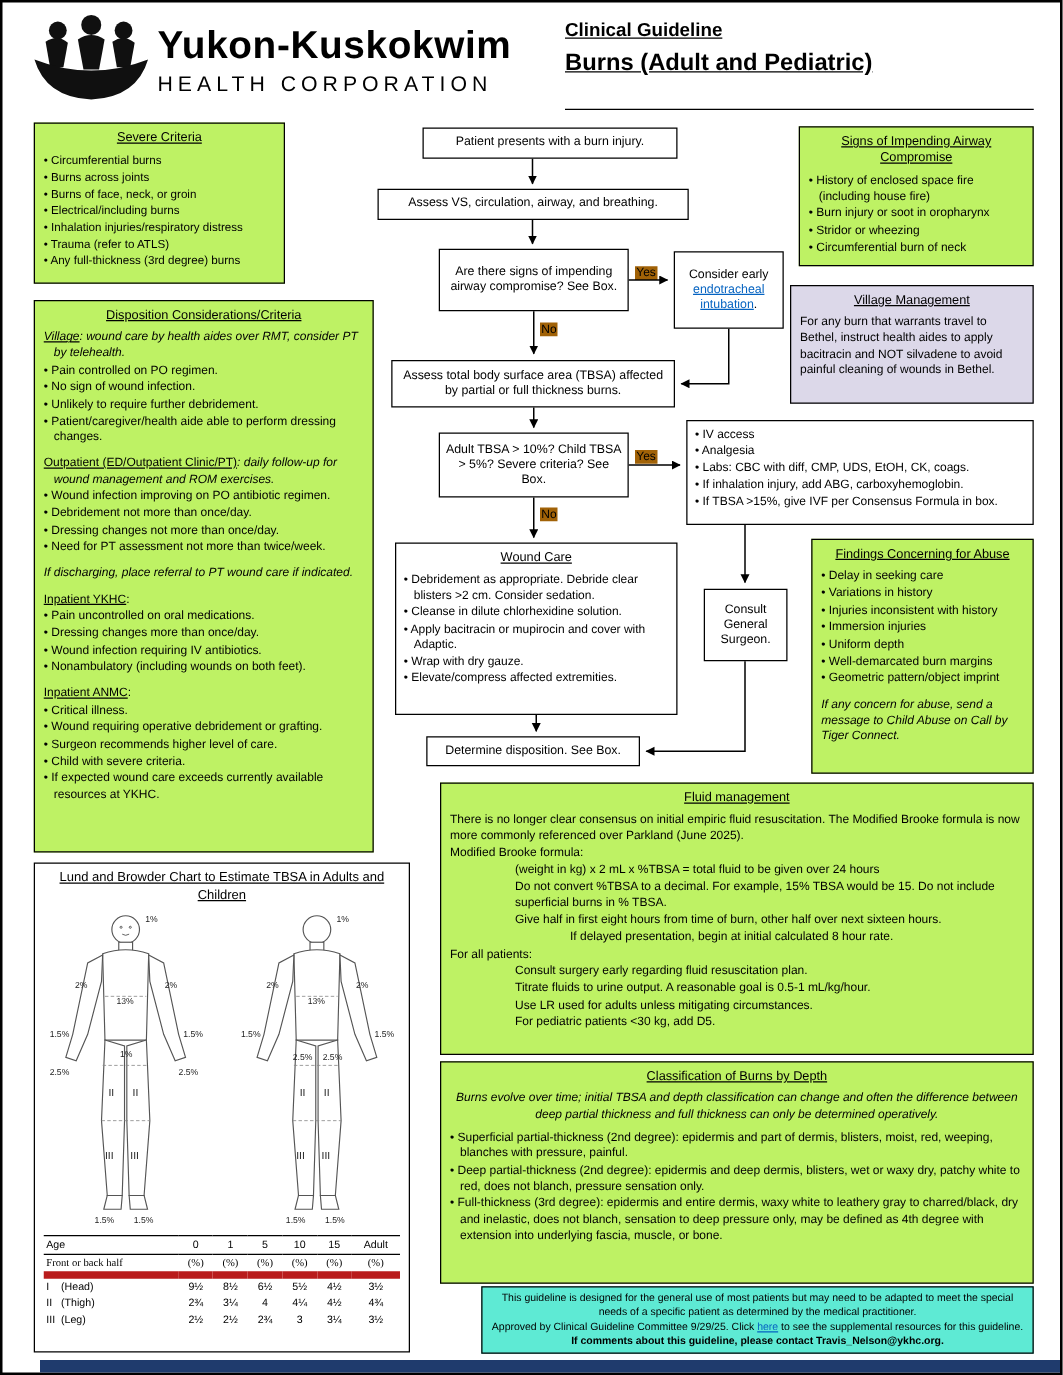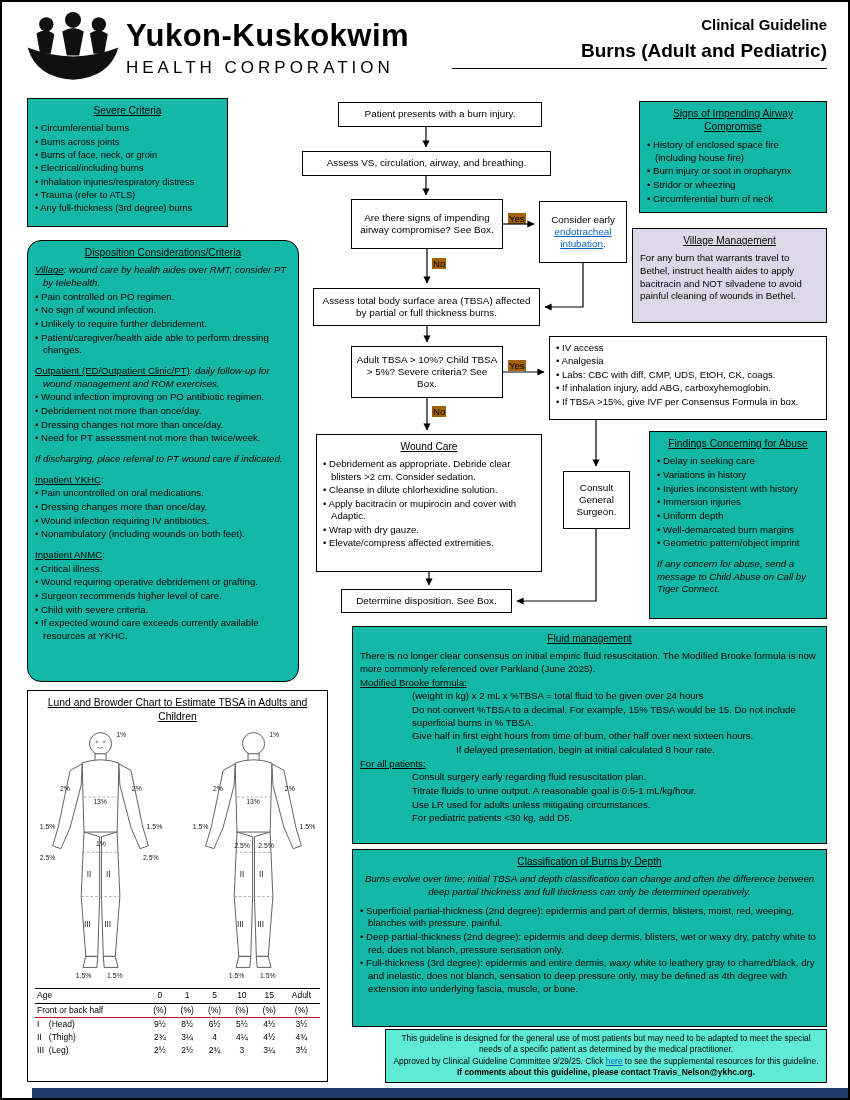--- a/index.html
+++ b/index.html
@@ -4,62 +4,62 @@
 <style>
   * { margin:0; padding:0; box-sizing:border-box; }
   body { background:#888; font-family:"Liberation Sans", sans-serif; color:#000; }
   .page { position:relative; width:850px; height:1100px; background:#fff; border:2px solid #000; margin:0 auto; overflow:hidden; }
 
   
   .logo { position:absolute; left:22px; top:8px; }
   .orgname { position:absolute; left:124px; top:16px; }
   .orgname .n1 { font-size:31px; font-weight:700; letter-spacing:0.5px; }
   .orgname .n2 { font-size:17px; font-weight:400; letter-spacing:4px; margin-top:4px; }
-  .hdr-right { position:absolute; left:450px; top:14px; width:375px; text-align:right; border-bottom:1.5px solid #000; padding-bottom:6px; }
+  .hdr-right { position:absolute; left:450px; top:14px; width:375px; text-align:left; border-bottom:1.5px solid #000; padding-bottom:25px;text-decoration:underline; }
   .hdr-right .dt { font-size:15px; font-weight:700; }
   .hdr-right .ti { font-size:19px; font-weight:700; margin-top:7px; }
 
   
-  .panel { position:absolute; border:1px solid #000; background:#14b8a6; padding:5px 7px; font-size:9.6px; line-height:1.32; overflow:hidden; }
+  .panel { position:absolute; border:1px solid #000; background:#bef264; padding:5px 7px; font-size:9.6px; line-height:1.32; overflow:hidden; }
   .panel.lav { background:#dcd8e9; }
   .panel.white { background:#fff; }
   .ptitle { text-align:center; text-decoration:underline; font-size:10.2px; margin-bottom:5px; }
   ul.items { list-style:none; }
   ul.items li { padding-left:8px; text-indent:-8px; margin-bottom:1px; }
   .note { font-style:italic; margin-top:8px; }
 
   
   .disp .dline { padding-left:8px; text-indent:-8px; margin-bottom:1px; }
   .disp .dline.gap { margin-top:8px; }
   .disp .dline.it { font-style:italic; }
   .disp .dline.ti .ft { font-style:italic; }
   .disp .fh { text-decoration:underline; }
 
   
   .flu div { margin-bottom:1px; }
-  .flu div.u { text-decoration:underline; }
+  .flu div.u { }
   .flu div.i1 { padding-left:52px; }
   .flu div.i2 { padding-left:96px; }
 
   
   .fb { position:absolute; border:1px solid #000; background:#fff; font-size:9.9px; line-height:1.22;
         display:flex; align-items:center; justify-content:center; text-align:center; padding:2px 4px; overflow:hidden; }
   .fb.left { display:block; text-align:left; padding:5px 6px; font-size:9.6px; line-height:1.3; }
   .flab { position:absolute; font-size:9.6px; background:#a16207; padding:0 1px; }
   .lnk { color:#0563c1; text-decoration:underline; cursor:pointer; }
   #arrows { position:absolute; left:0; top:0; width:850px; height:1100px; pointer-events:none; }
 
   
   .figs { display:flex; justify-content:space-between; padding:0 2px; }
   .bodyfig { display:block; }
   .lbtable { width:100%; border-collapse:collapse; font-size:8.5px; margin-top:4px; }
   .lbtable th, .lbtable td { padding:1px 2px; font-weight:400; text-align:center; }
   .lbtable th:first-child, .lbtable td:first-child { text-align:left; }
   .lbtable thead tr { border-top:1px solid #000; border-bottom:1px solid #000; }
-  .lbtable tbody tr:first-child { border-bottom:1px solid #b91c1c; }
+  .lbtable tbody tr:first-child { border-bottom:6px solid #b91c1c;font-family:Liberation Serif, serif; }
 
   
   .graybox { position:absolute; border:1px solid #000; background:#5eead4; text-align:center; font-size:8.4px; line-height:1.35; padding:3px 4px; }
   .graybox .b { font-weight:700; }
   .navybar { position:absolute; background:#1f3b6d; }
   .cls-intro { font-style:italic; text-align:center; margin-bottom:6px; }
 </style>
 </head>
 <body>
 
@@ -93,21 +93,21 @@
         <li>• Circumferential burns</li>
         <li>• Burns across joints</li>
         <li>• Burns of face, neck, or groin</li>
         <li>• Electrical/including burns</li>
         <li>• Inhalation injuries/respiratory distress</li>
         <li>• Trauma (refer to ATLS)</li>
         <li>• Any full-thickness (3rd degree) burns</li>
       </ul>
   </div>
 
-  <div class="panel" style="left:25px; top:238px; width:272px; height:442px;border-radius:14px;">
+  <div class="panel" style="left:25px; top:238px; width:272px; height:442px;">
     <div class="ptitle">Disposition Considerations/Criteria</div>
     <div class="disp">
         <div class="dline it"><span class="fh">Village</span><span class="ft">: wound care by health aides over RMT, consider PT by telehealth.</span></div>
         <div class="dline"><span class="fh"></span><span class="ft">• Pain controlled on PO regimen.</span></div>
         <div class="dline"><span class="fh"></span><span class="ft">• No sign of wound infection.</span></div>
         <div class="dline"><span class="fh"></span><span class="ft">• Unlikely to require further debridement.</span></div>
         <div class="dline"><span class="fh"></span><span class="ft">• Patient/caregiver/health aide able to perform dressing changes.</span></div>
         <div class="dline ti gap"><span class="fh">Outpatient (ED/Outpatient Clinic/PT)</span><span class="ft">: daily follow-up for wound management and ROM exercises.</span></div>
         <div class="dline"><span class="fh"></span><span class="ft">• Wound infection improving on PO antibiotic regimen.</span></div>
         <div class="dline"><span class="fh"></span><span class="ft">• Debridement not more than once/day.</span></div>

